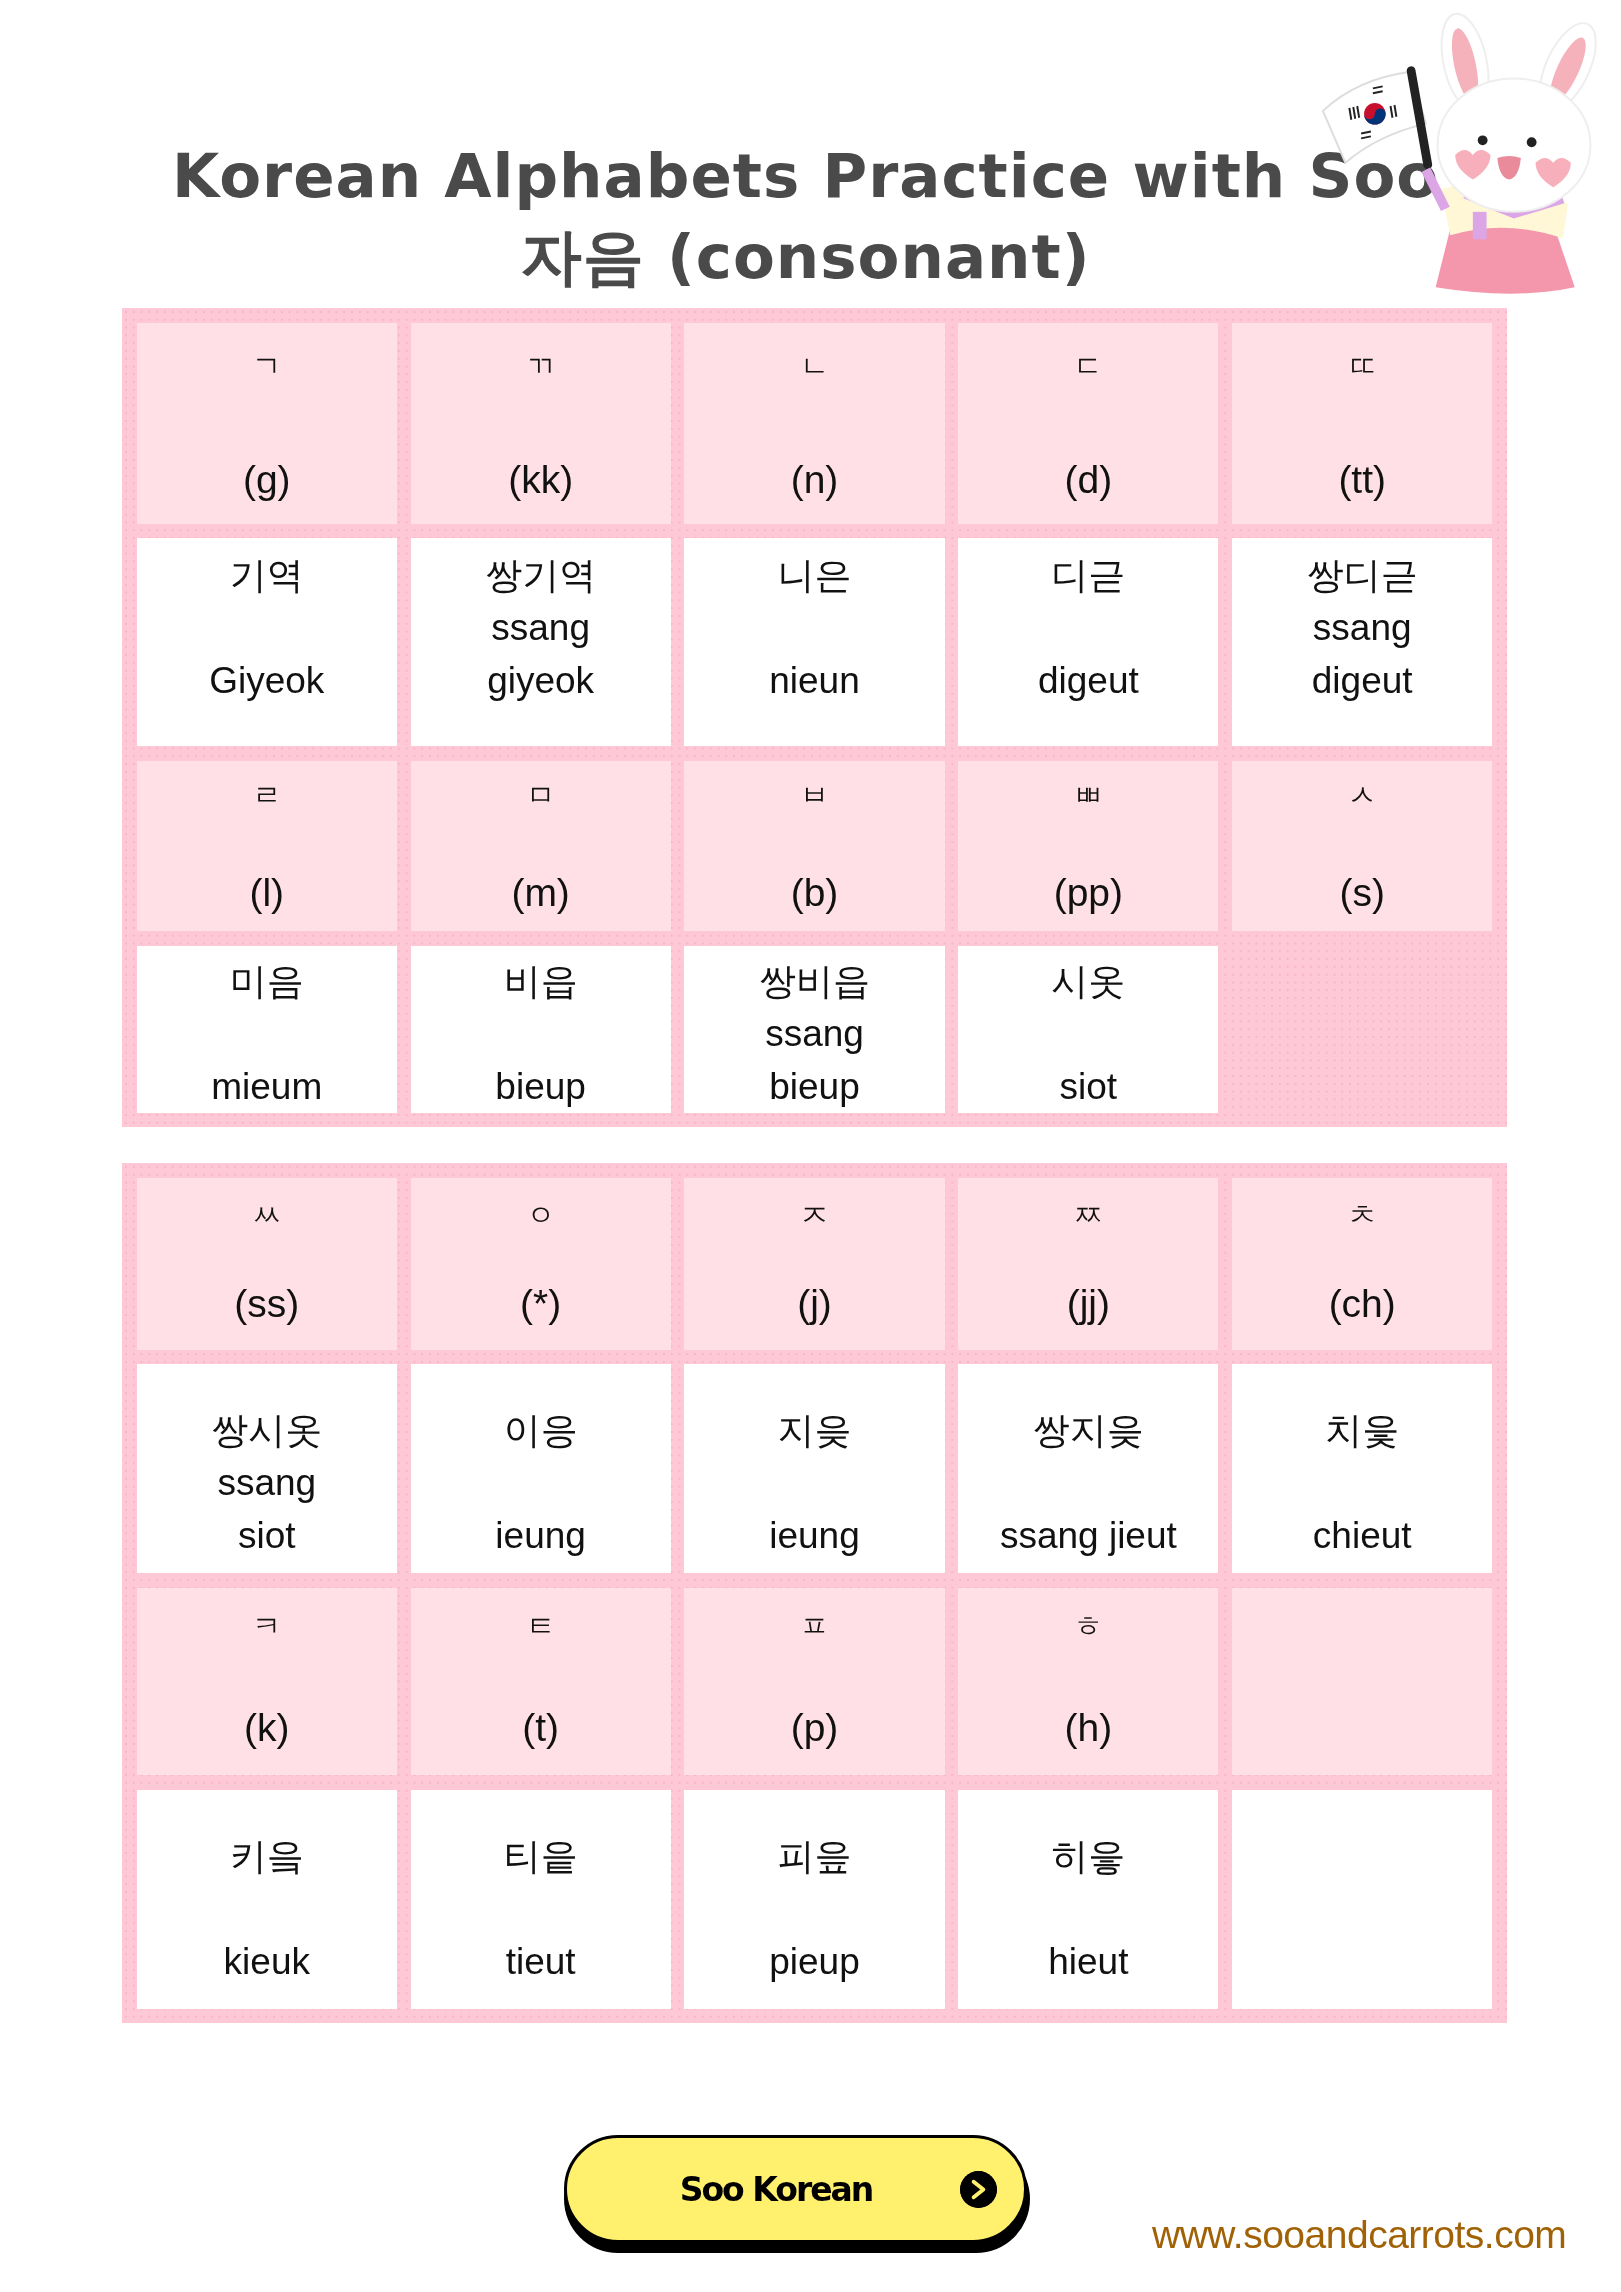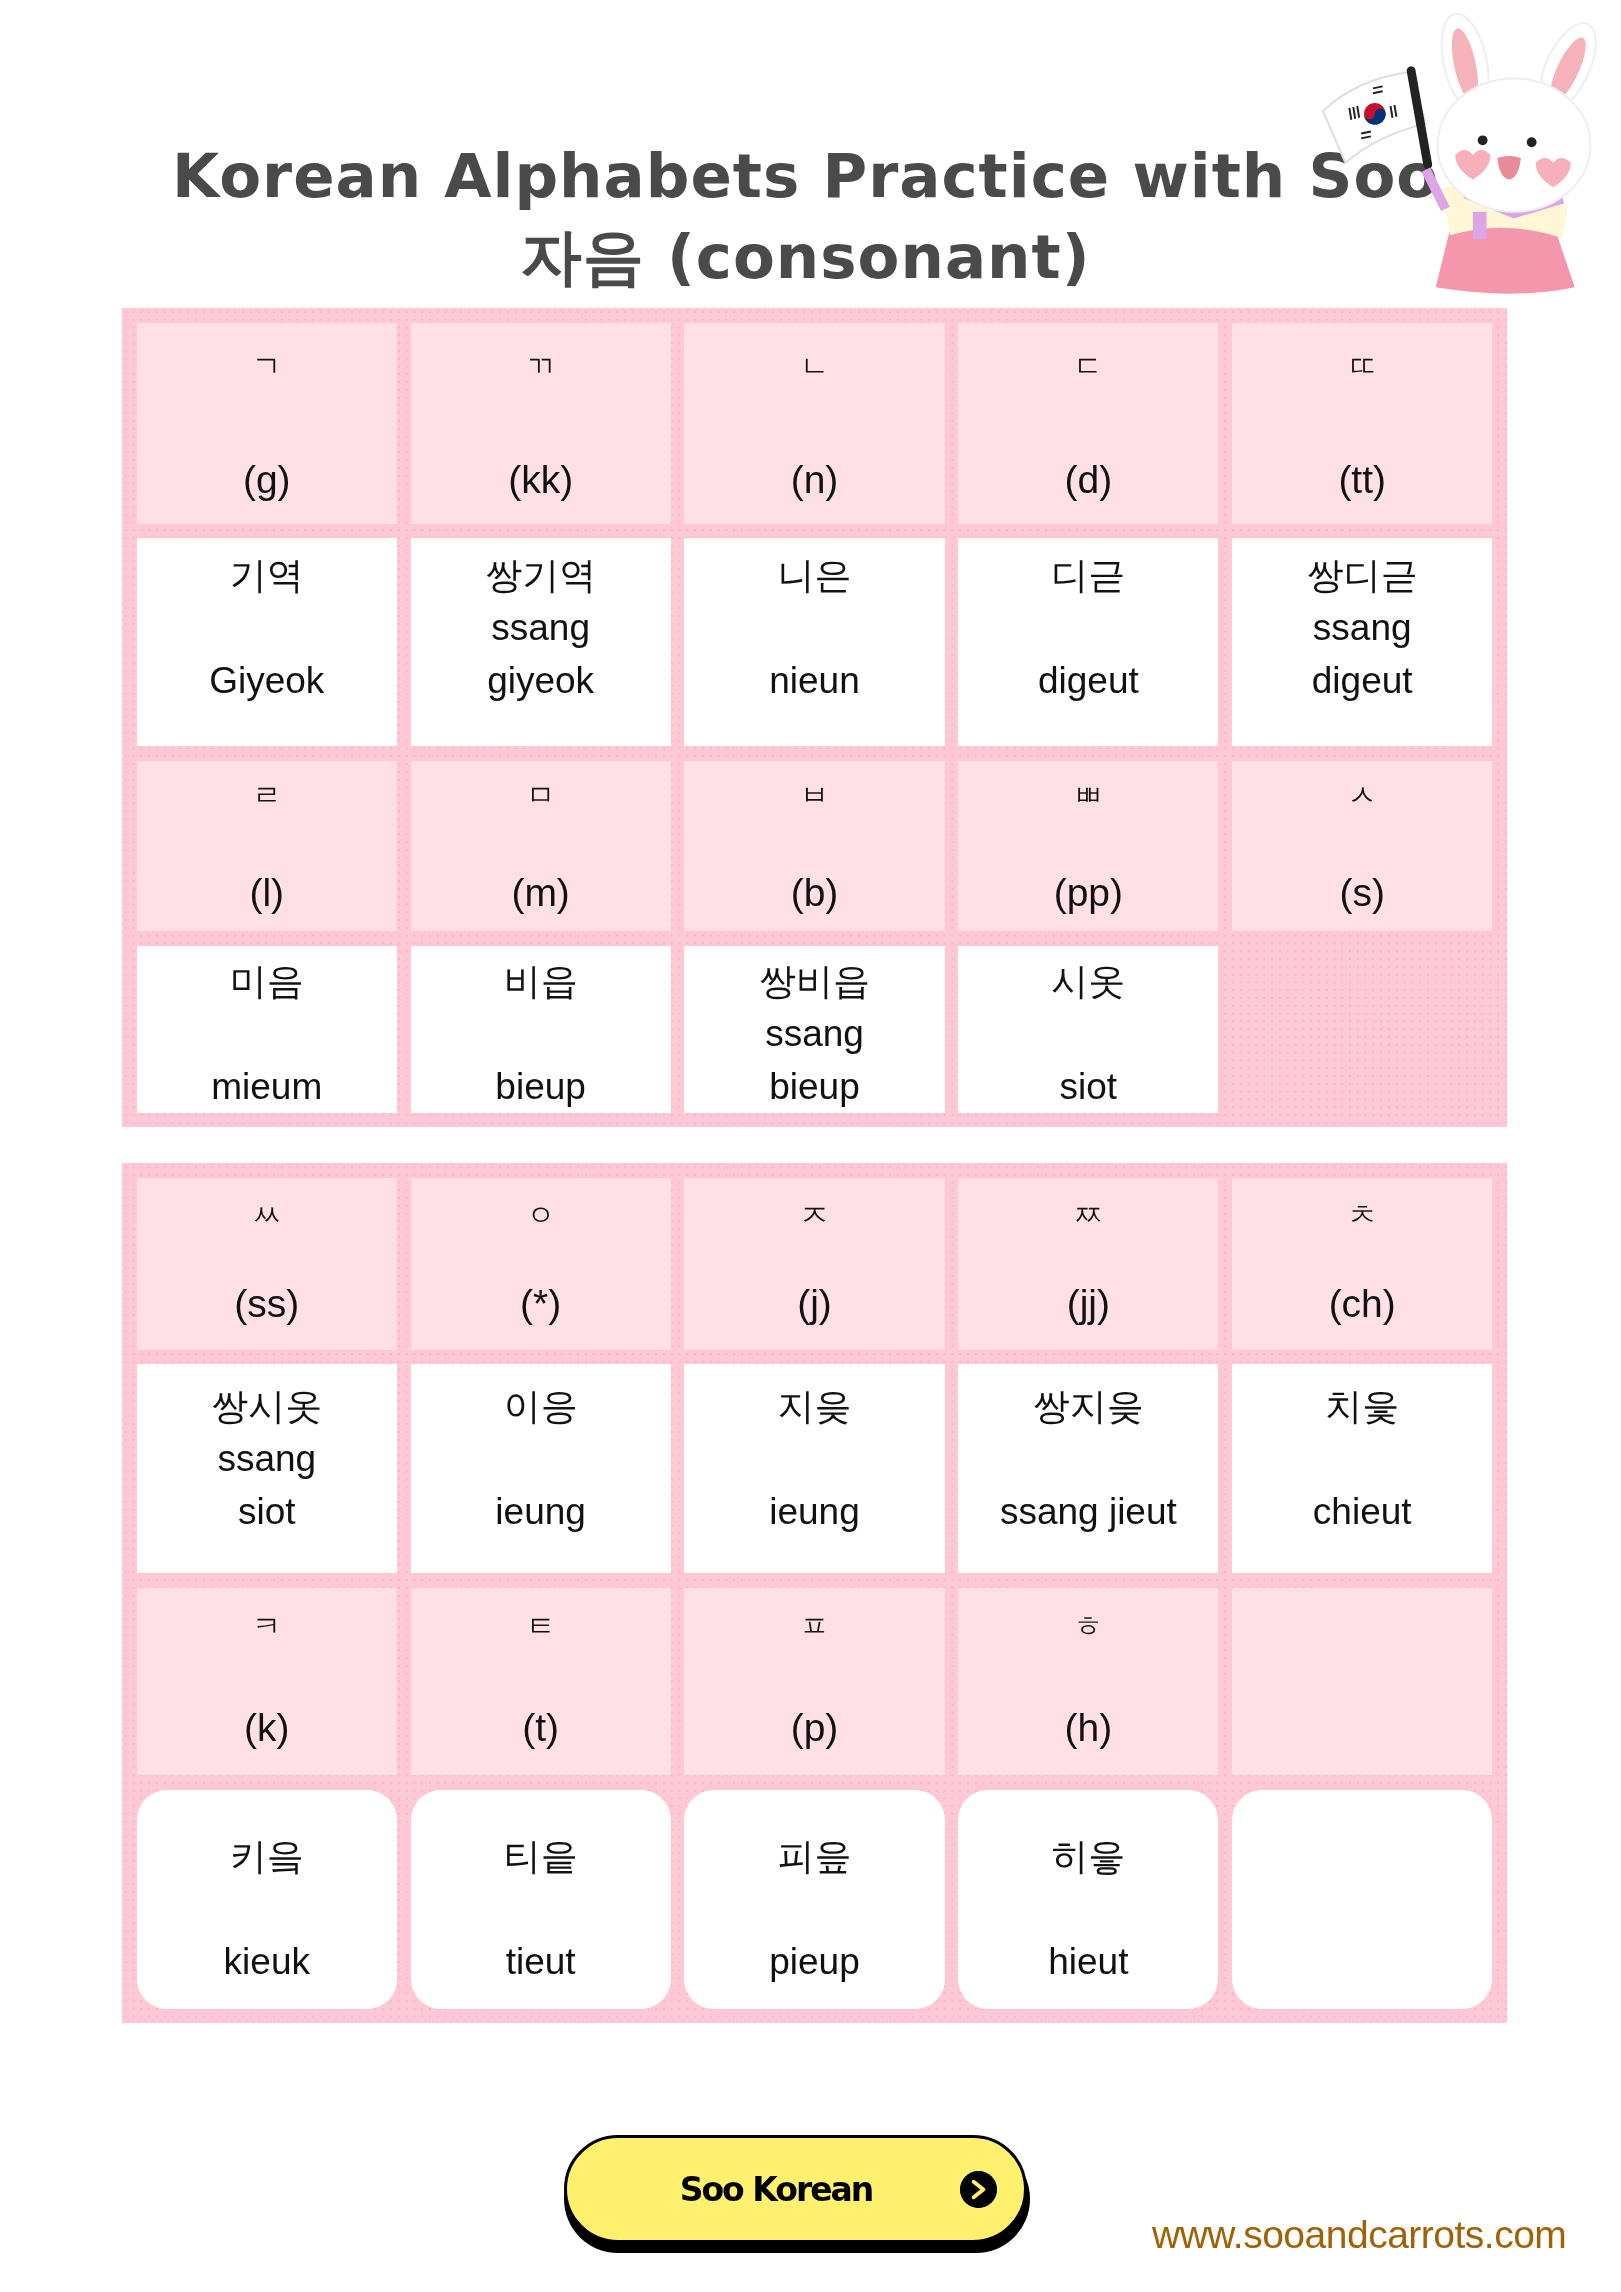--- a/index.html
+++ b/index.html
@@ -35,23 +35,23 @@
 
   .cell {
     display: flex; flex-direction: column; align-items: center;
     text-align: center; box-sizing: border-box;
     font-family: "Liberation Sans", sans-serif;
   }
   .cell.head { background: #ffe0e7; justify-content: space-between; padding: 27.4px 0 21.6px; }
   .cell.body { background: #ffffff; justify-content: flex-start; padding-top: 11.8px; align-items: center; }
 
   .t2 .cell.head { padding: 21.6px 0 23.5px; }
-  .t2 .row-a.body { padding-top: 17px; }
+  .t2 .row-a.body { padding-top: 41px; }
   .t2 .row-b.head { padding: 21.6px 0 25.5px; }
-  .t2 .row-b.body { padding-top: 41px; border-radius: 30px; }
+  .t2 .row-b.body { padding-top: 41px; }
   .t1 .row-b.head { padding: 17.6px 0 15.7px; }
   .t1 .row-b.body { padding-top: 9.8px; }
 
   .jamo { font-size: 29px; line-height: 33px; font-family: "DejaVu Sans", sans-serif; }
   .roman { font-size: 39px; line-height: 45px; }
   .kname { font-size: 37px; line-height: 51px; font-family: "DejaVu Sans", sans-serif; }
   .ename { font-size: 37px; line-height: 53px; }
   .spacer { height: 53px; }
 
   .cta {

